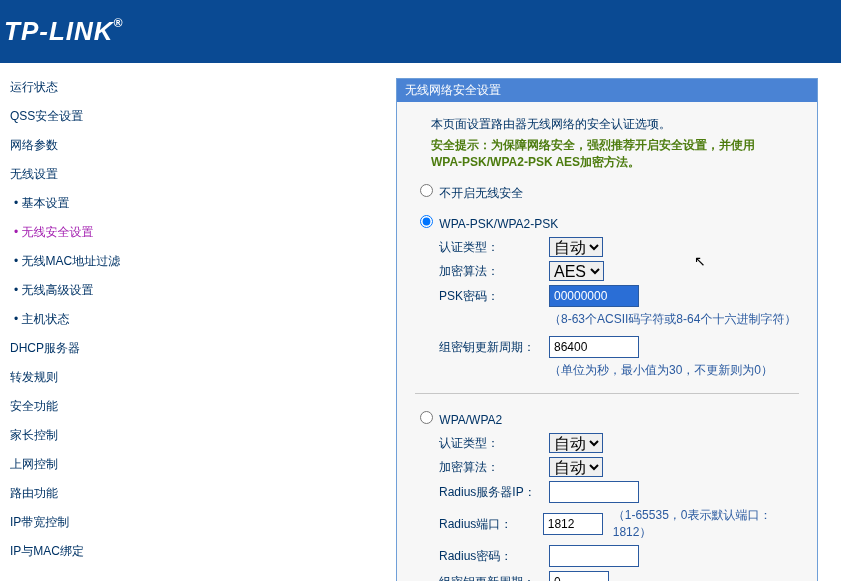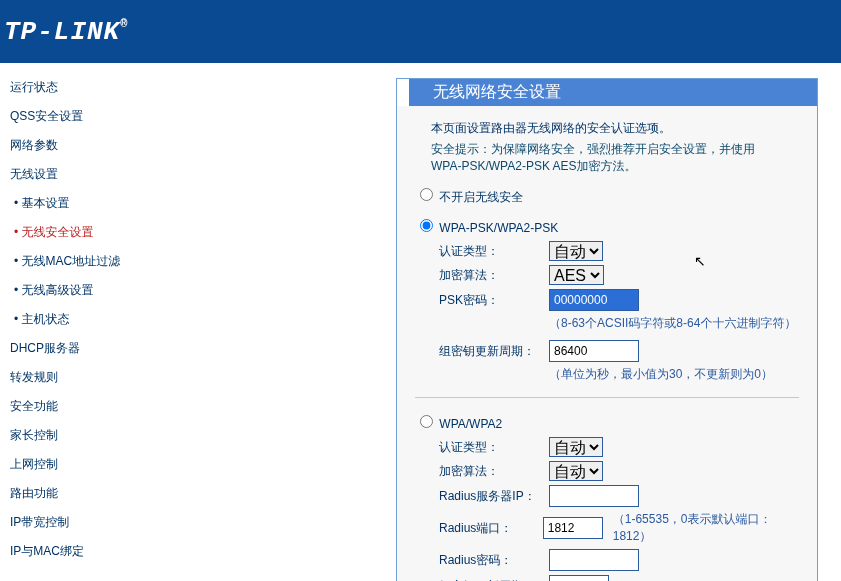--- a/index.html
+++ b/index.html
@@ -1,30 +1,30 @@
 <!DOCTYPE html>
 <html><head>
 <meta charset="utf-8">
 <style>
 body { margin:0; font-family: Arial, "Microsoft YaHei", sans-serif; font-size:12px; background:#fff; width:841px; }
 .header { background:#0a4a93; height:63px; display:flex; align-items:center; }
-.logo { color:#fff; font-size:26px; font-weight:bold; font-style:italic; letter-spacing:1px; padding-left:4px; font-family: Liberation Mono, monospace; }
+.logo { color:#fff; font-size:26px; font-weight:bold; font-style:italic; letter-spacing:1px; padding-left:4px; font-family: Liberation Sans, sans-serif; }
 .logo-reg { font-size:12px; vertical-align:top; }
 .container { display:flex; }
 .sidebar { width:146px; background:#fff; padding-top:10px; }
 .sidebar div { padding:6px 10px; color:#003366; cursor:pointer; }
 .sidebar .sub { padding-left:14px; }
 .sidebar .sub::before { content:"• "; }
-.sidebar .active { color:#b91c1c; }
+.sidebar .active { color:#a21caf; }
 .main { flex:1; padding:15px 0 0 0; position:relative; }
 .panel { border:1px solid #6f9fd8; margin-left:250px; width:420px; background:#fff; }
-.panel-title { background:#4a83d4; color:#fff; padding:3px 24px; font-size:16px;margin-left:12px; }
+.panel-title { background:#4a83d4; color:#fff; padding:3px 8px; font-size:12px; }
 .panel-body { padding:10px 18px; color:#003366; background:#f7f7f7; }
 .panel-body p { margin:4px 16px; }
-.red { color:#0c4a6e; }
+.red { color:#4d7c0f;font-weight:bold; }
 .radio-row { margin:10px 0 6px; }
 .form-row { display:flex; align-items:center; margin:4px 0; padding-left:24px; }
 .form-row label { width:110px; color:#003366; }
 .form-row input[type=text] { border:1px solid #2a5aa0; height:18px; padding:1px 4px; font-size:12px; width:80px; }
 .form-row select { border:1px solid #2a5aa0; height:20px; font-size:16px; }
 .hint { color:#2a5aa0; padding-left:134px; margin:2px 0 8px; }
 hr.sep { border:none; border-top:1px solid #c7c7c7; margin:14px 0; }
 .psk-input { background:#2a6ed6; color:#fff; border:1px solid #2a5aa0; width:80px; height:18px; padding:0 4px; }
 .cursor { position:absolute; left:548px; top:190px; font-size:14px; color:#000; }
 </style>

